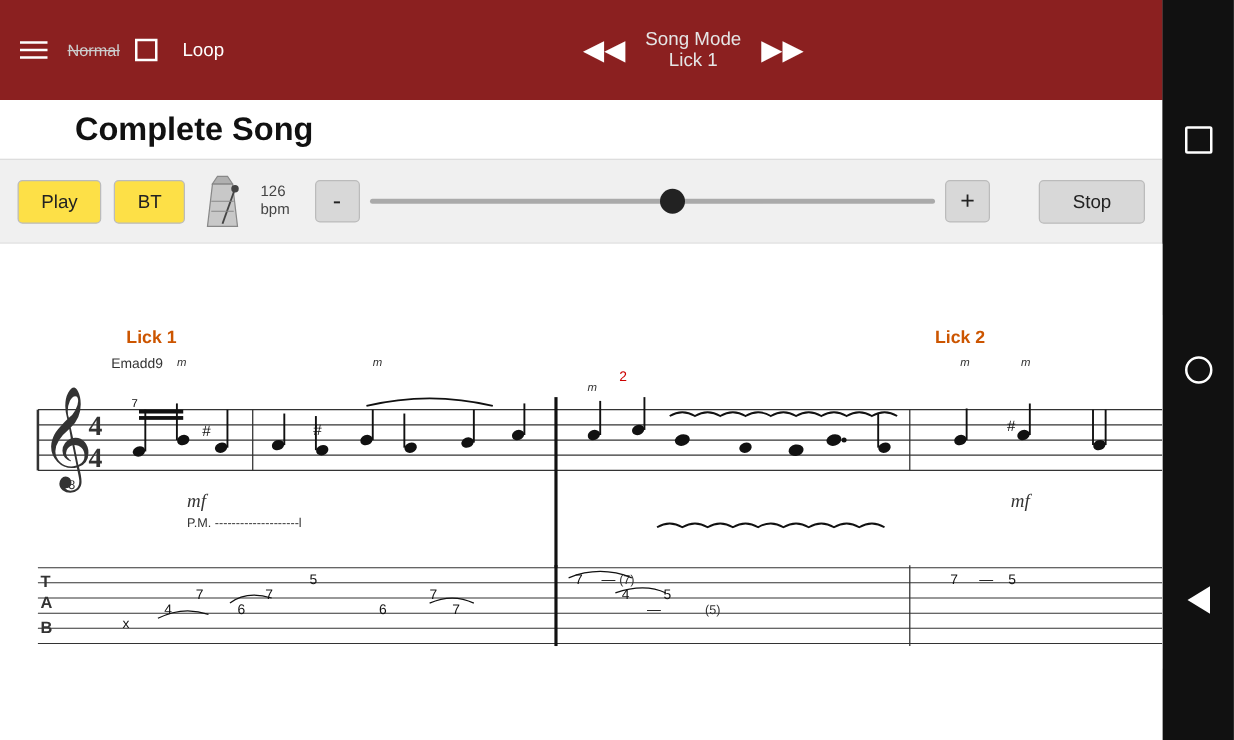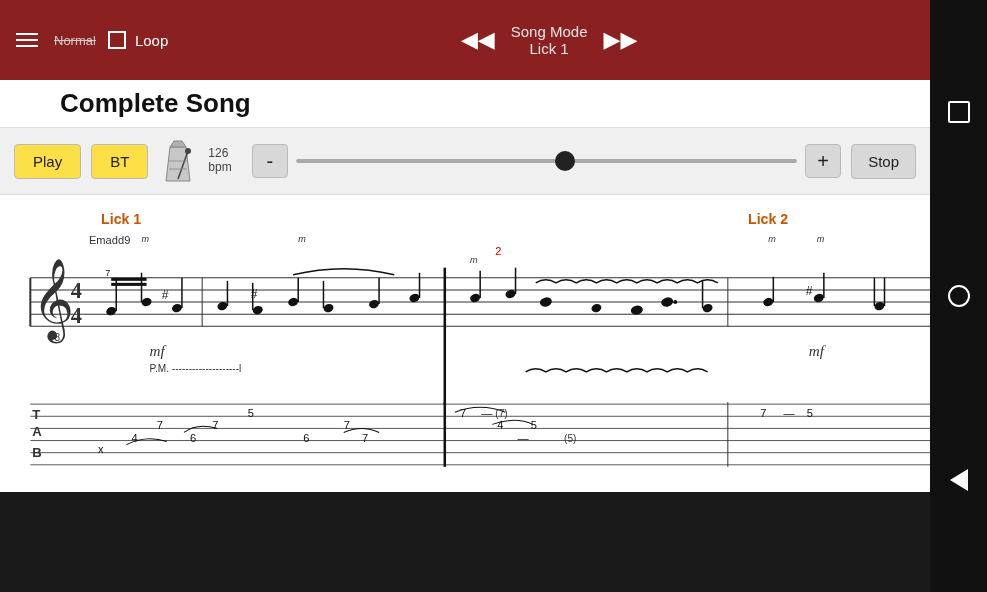--- a/index.html
+++ b/index.html
@@ -8,21 +8,21 @@
       height: 592px;
       background: #1a1a1a;
       font-family: Arial, sans-serif;
       overflow: hidden;
       display: flex;
     }
 
     
     .app-area {
       width: 930px;
-      height: 492px;
+      height: 592px;
       display: flex;
       flex-direction: column;
       background: #fff;
     }
 
     
     .top-bar {
       background: #8b2020;
       height: 80px;
       display: flex;
@@ -67,21 +67,21 @@
       font-size: 18px;
       font-weight: bold;
       width: 160px;
       padding: 2px 6px;
       text-align: left;
     }
 
     .loop-container {
       display: flex;
       align-items: center;
-      gap: 9px;
+      gap: 20px;
       color: white;
       font-size: 15px;
     }
     .loop-checkbox {
       width: 18px;
       height: 18px;
       border: 2px solid white;
       background: transparent;
     }
 
@@ -208,24 +208,25 @@
       height: 20px;
       border-radius: 50%;
       background: #222;
       cursor: pointer;
     }
 
     .stop-btn {
       background: #d8d8d8;
       border: 1px solid #bbb;
       border-radius: 4px;
-      padding: 8px 16px;
+      padding: 8px 26px;
       font-size: 15px;
       cursor: pointer;
       color: #222;
+      margin-left: 29px;
     }
 
     
     .sheet-area {
       flex: 1;
       background: white;
       overflow: hidden;
       position: relative;
     }
 

